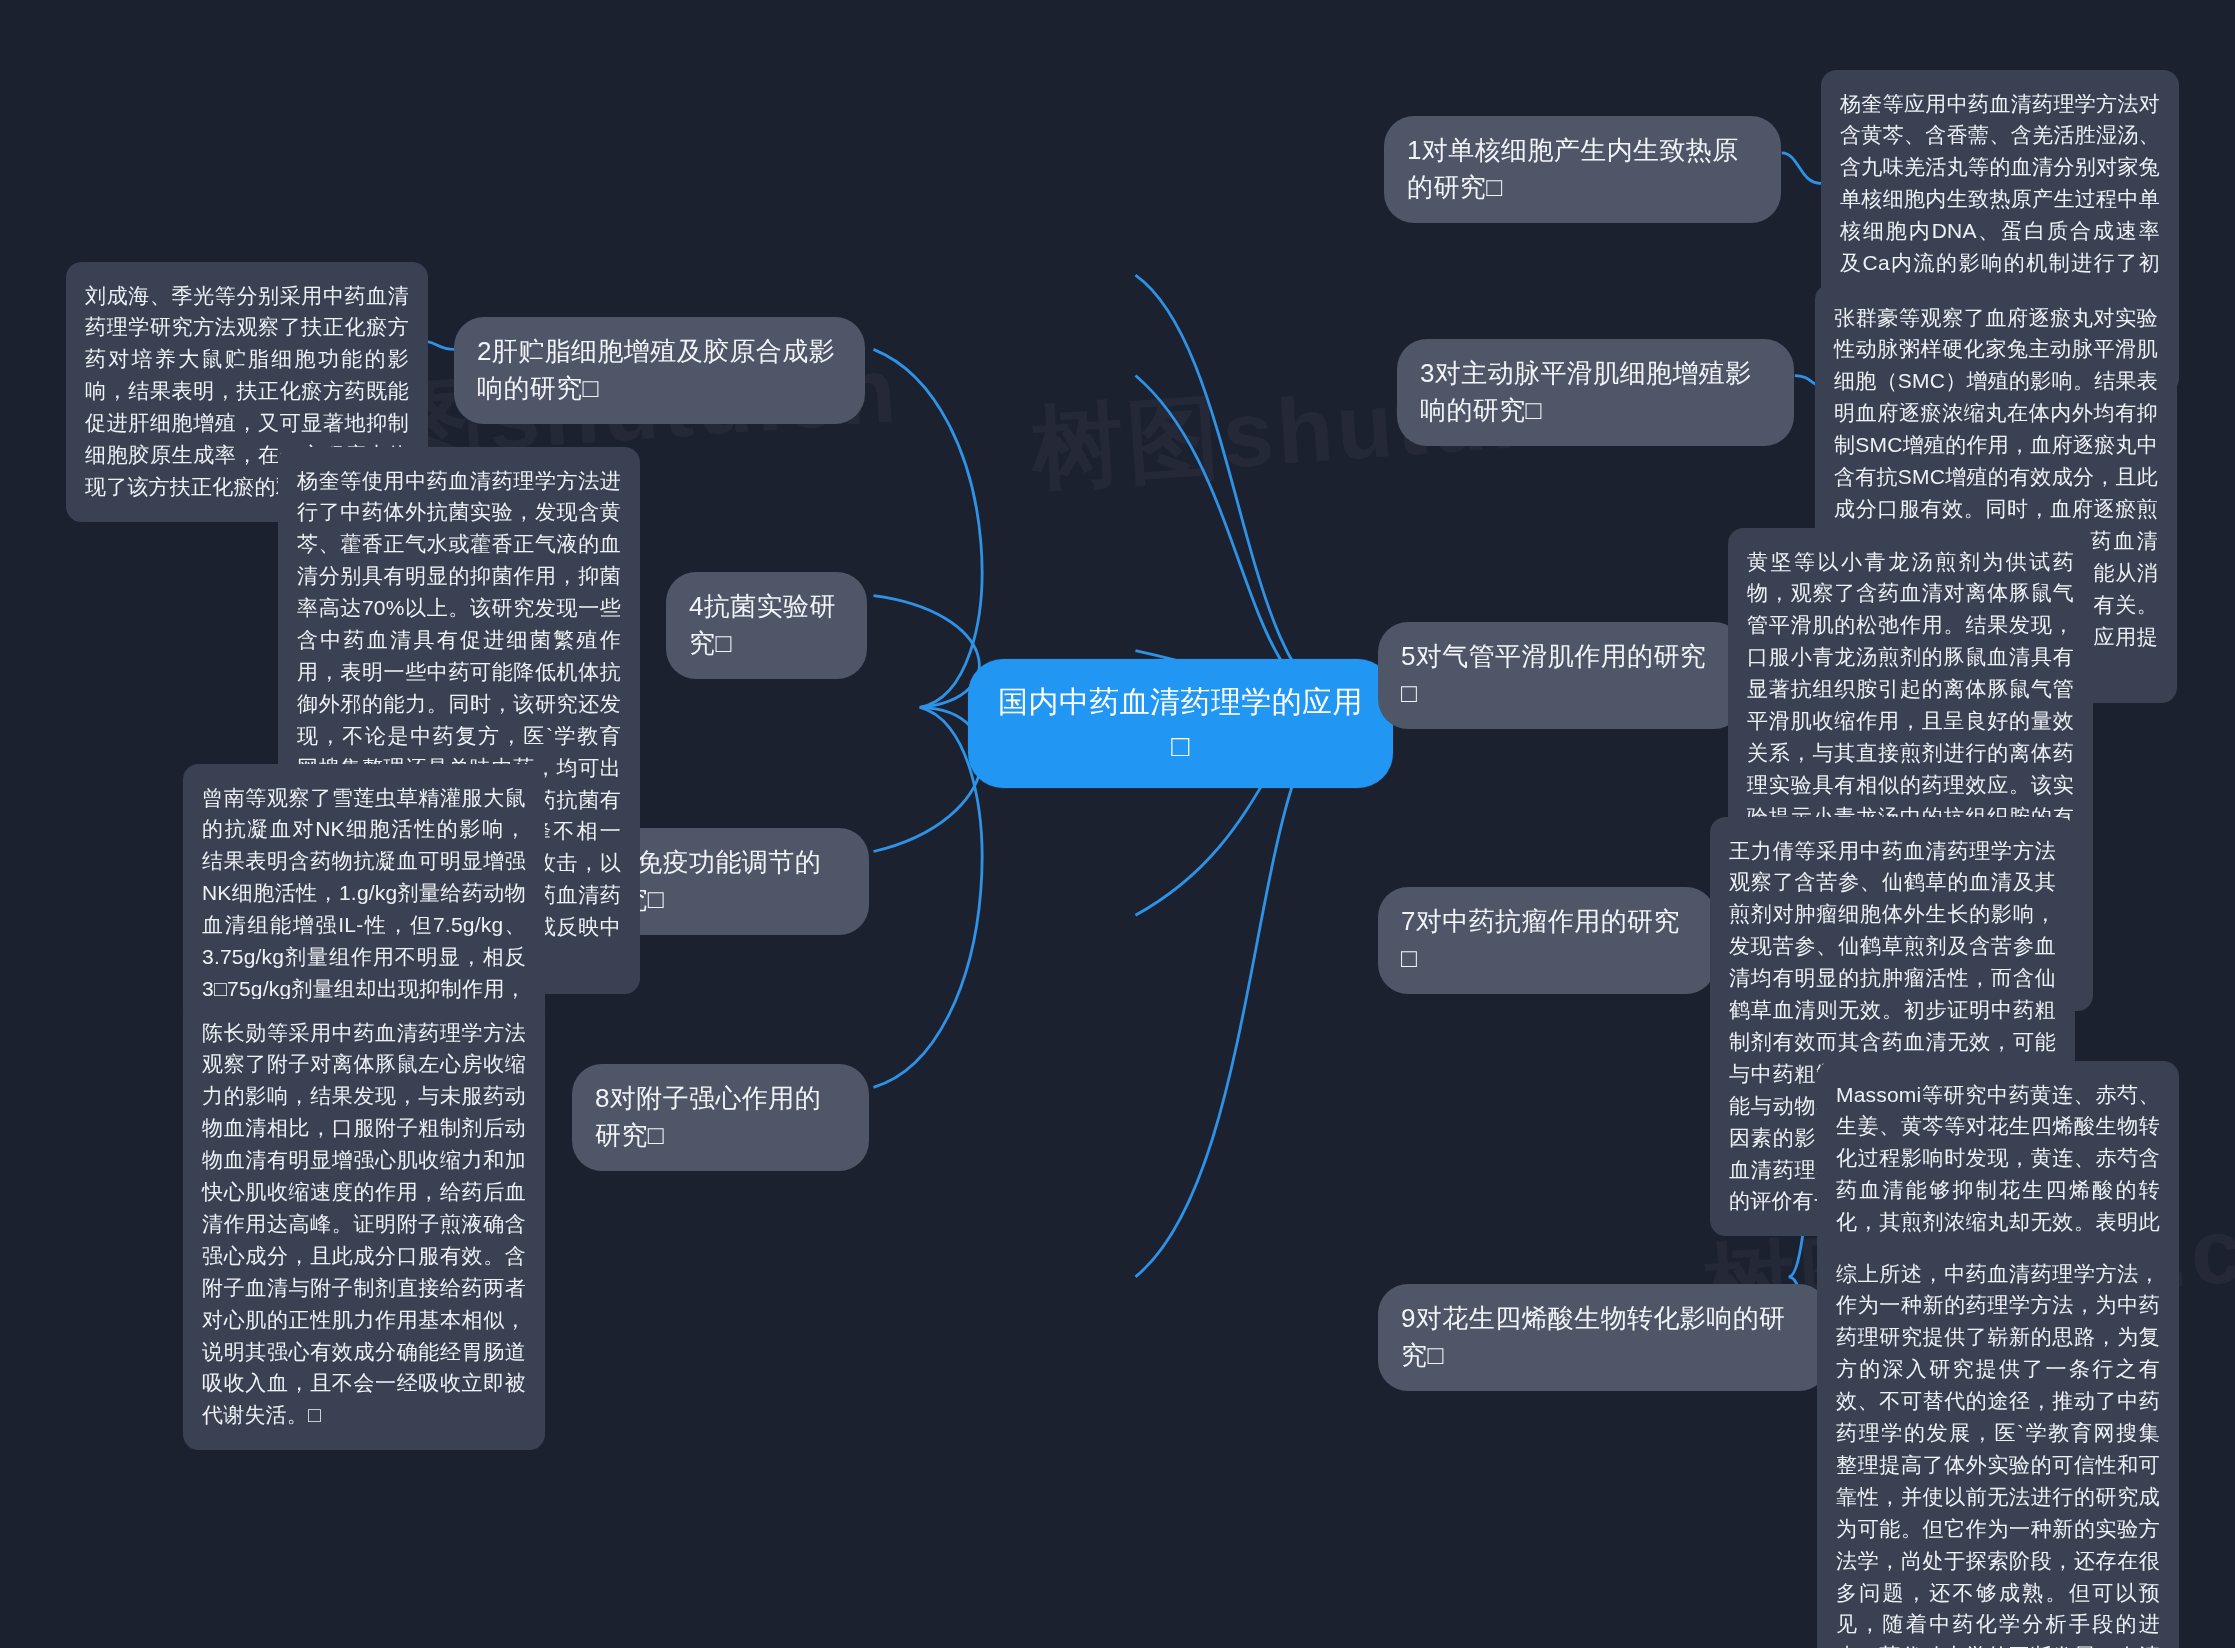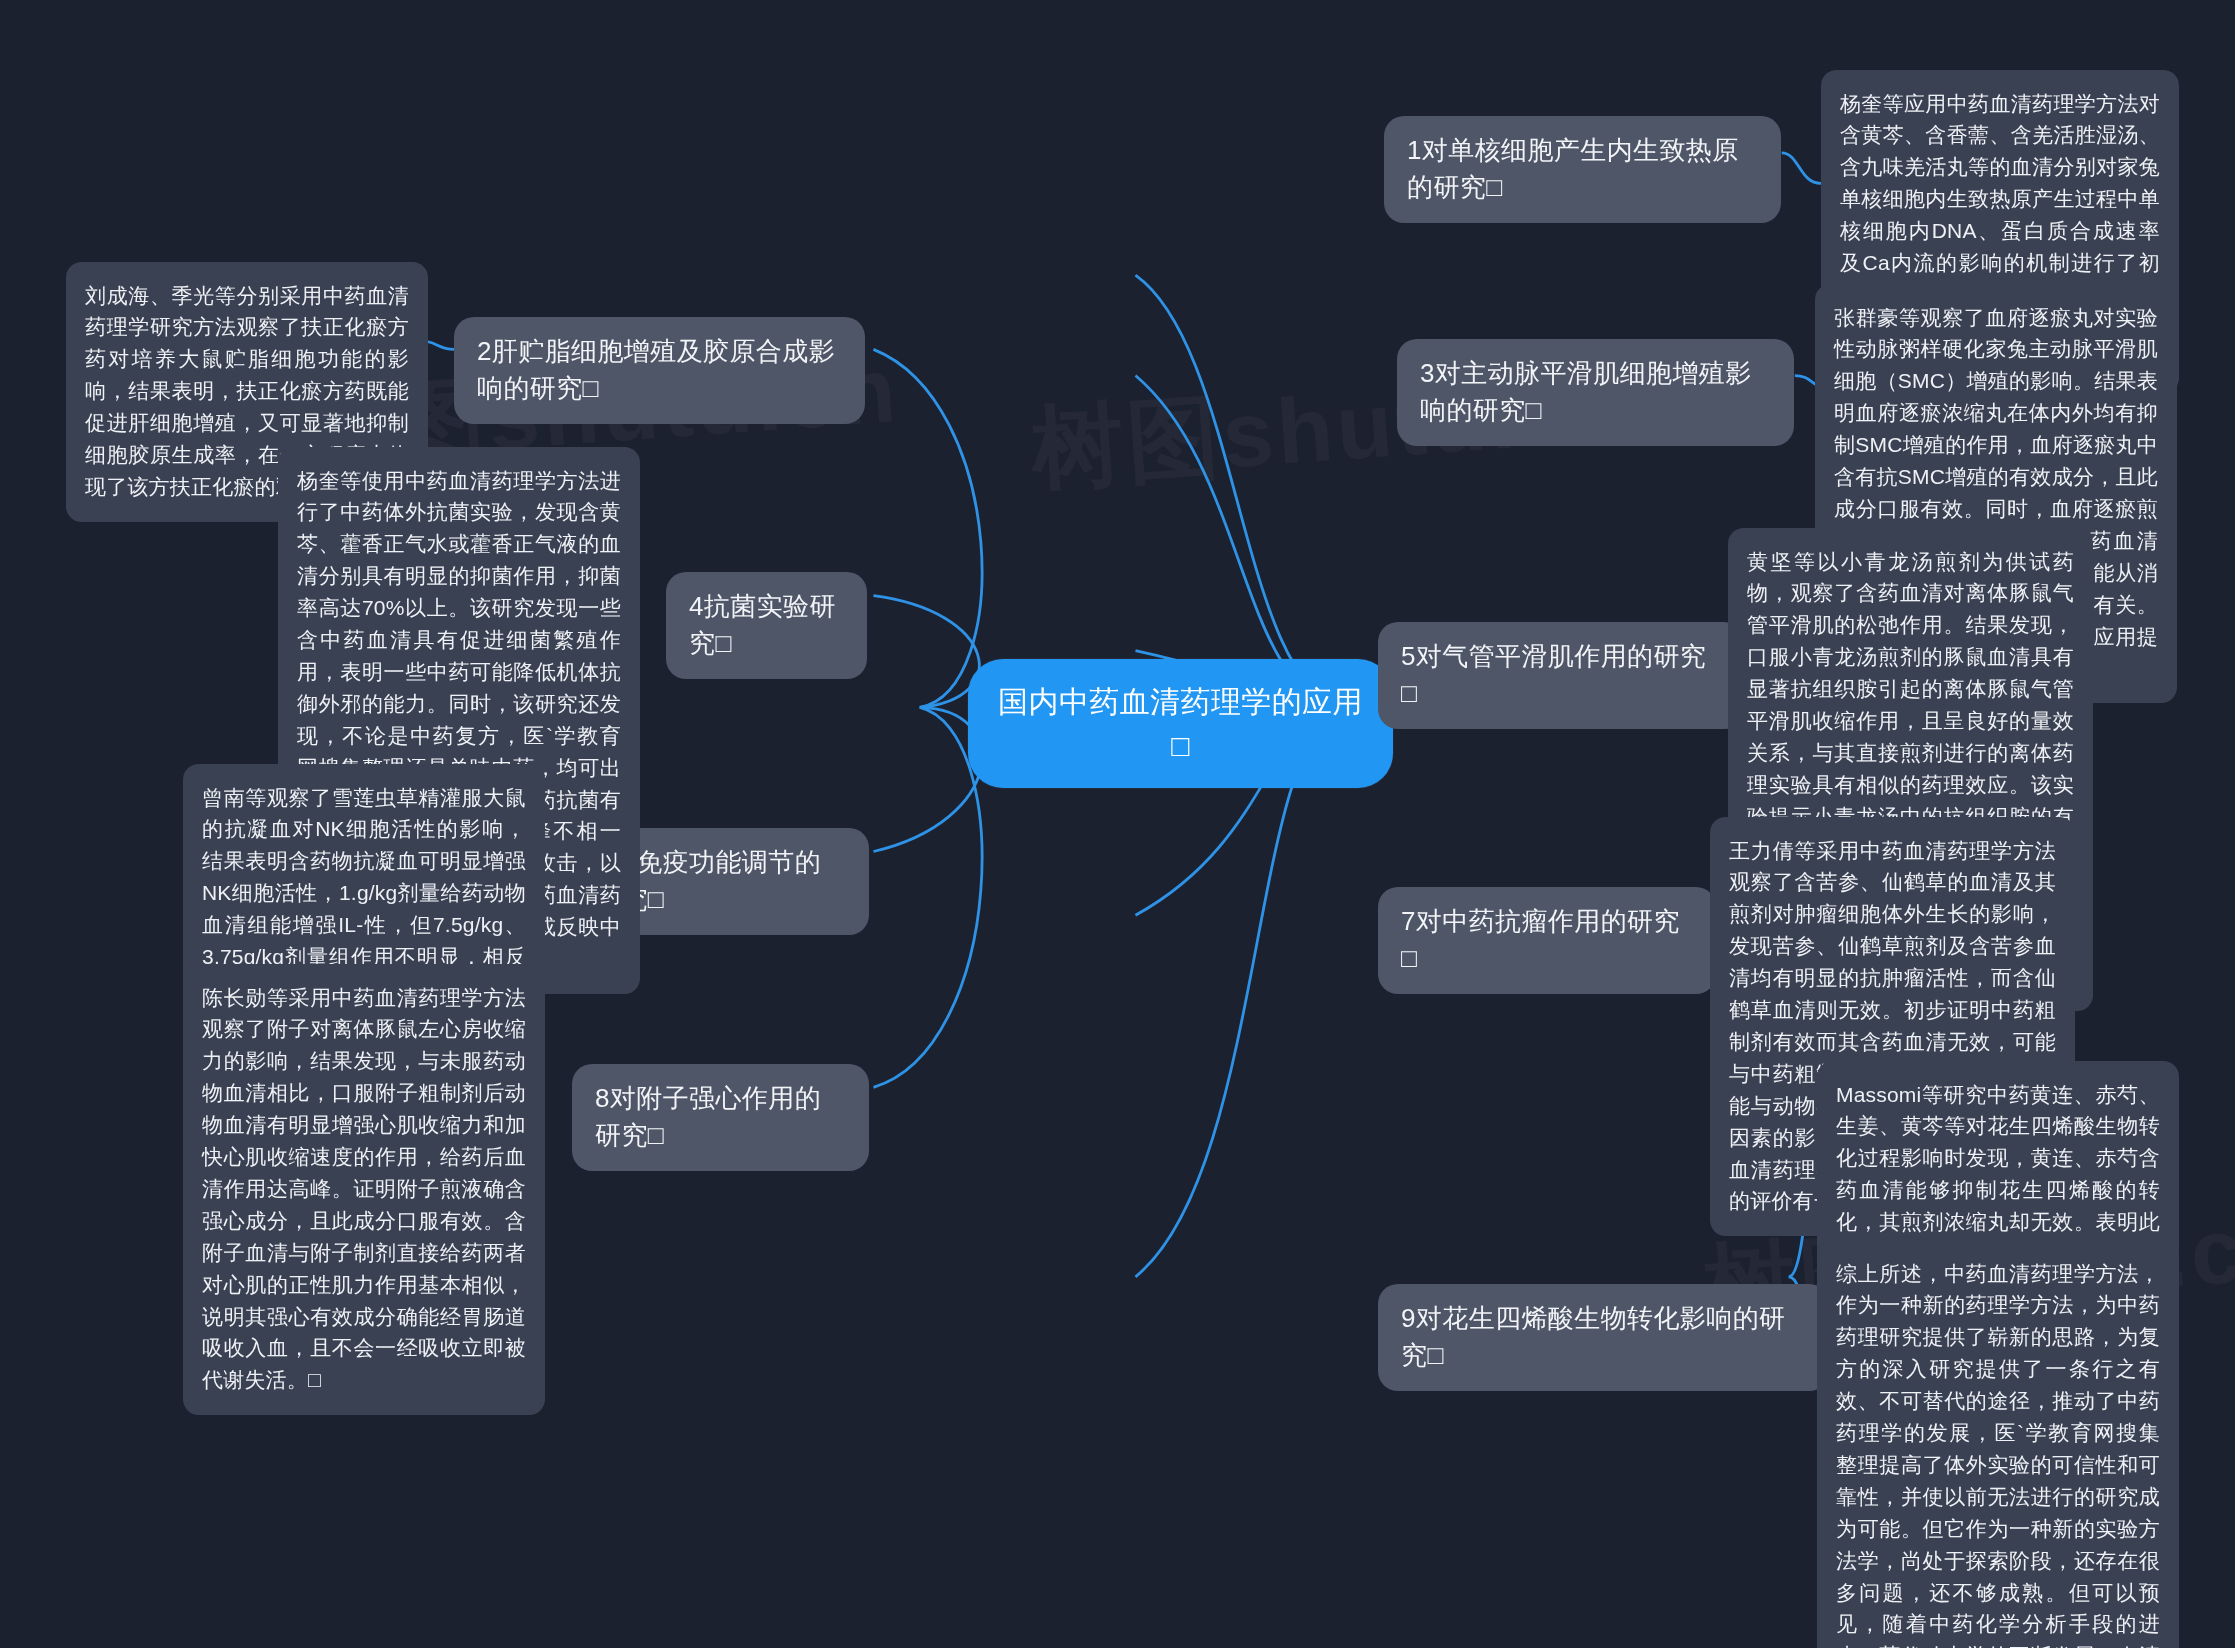--- a/index.html
+++ b/index.html
@@ -33,21 +33,21 @@
   svg.links {
     position: absolute;
     left: 0; top: 0;
     width: 2236px;
     height: 1648px;
     pointer-events: none;
   }
   .node {
     position: absolute;
     box-sizing: border-box;
-    border-radius: 20px;
+    border-radius: 30px;
     background: #4e5668;
     color: #f2f4f7;
     padding: 15.7px 23px 17.5px 23px;
     font-size: 26px;
     line-height: 1.42;
     letter-spacing: 0.4px;
   }
   .root {
     background: #2196f3;
     border-radius: 35px;
@@ -184,18 +184,18 @@
   </div>
 
   <div class="leaf" style="left:278px; top:447px; width:362px;">
     <span>杨奎等使用中药血清药理学方法进行了中药体外抗菌实验，发现含黄芩、藿香正气水或藿香正气液的血清分别具有明显的抑菌作用，抑菌率高达70%以上。该研究发现一些含中药血清具有促进细菌繁殖作用，表明一些中药可能降低机体抗御外邪的能力。同时，该研究还发现，不论是中药复方，医`学教育网搜集整理还是单味中药，均可出现多个抑菌高峰，表明中药抗菌有效成分复杂，其吸收高峰不相一致，可以对细菌给予多次攻击，以便抑制其繁殖。因此，中药血清药理学方法有可能成为检测或反映中药不良反应的新方法。□</span>
   </div>
 
   <div class="leaf" style="left:183px; top:764px; width:362px;">
     <span>曾南等观察了雪莲虫草精灌服大鼠的抗凝血对NK细胞活性的影响，结果表明含药物抗凝血可明显增强NK细胞活性，1.g/kg剂量给药动物血清组能增强IL-性，但7.5g/kg、3.75g/kg剂量组作用不明显，相反3□75g/kg剂量组却出现抑制作用，这可能与血清的稀释度及其内容物有关。□</span>
   </div>
 
-  <div class="leaf" style="left:183px; top:964px; width:362px;">
+  <div class="leaf" style="left:183px; top:999px; width:362px;">
     <span>陈长勋等采用中药血清药理学方法观察了附子对离体豚鼠左心房收缩力的影响，结果发现，与未服药动物血清相比，口服附子粗制剂后动物血清有明显增强心肌收缩力和加快心肌收缩速度的作用，给药后血清作用达高峰。证明附子煎液确含强心成分，且此成分口服有效。含附子血清与附子制剂直接给药两者对心肌的正性肌力作用基本相似，说明其强心有效成分确能经胃肠道吸收入血，且不会一经吸收立即被代谢失活。□</span>
   </div>
 
 </div>
 
 
 </body></html>

